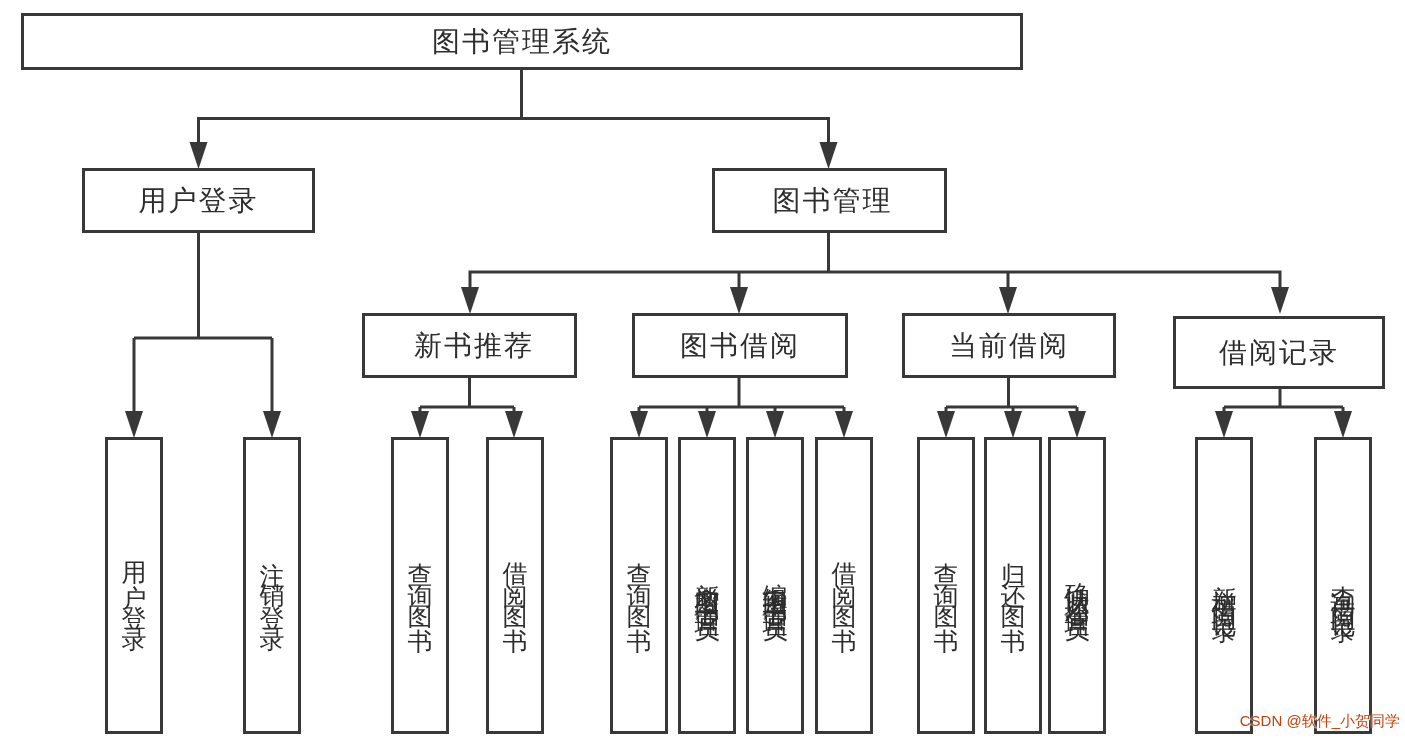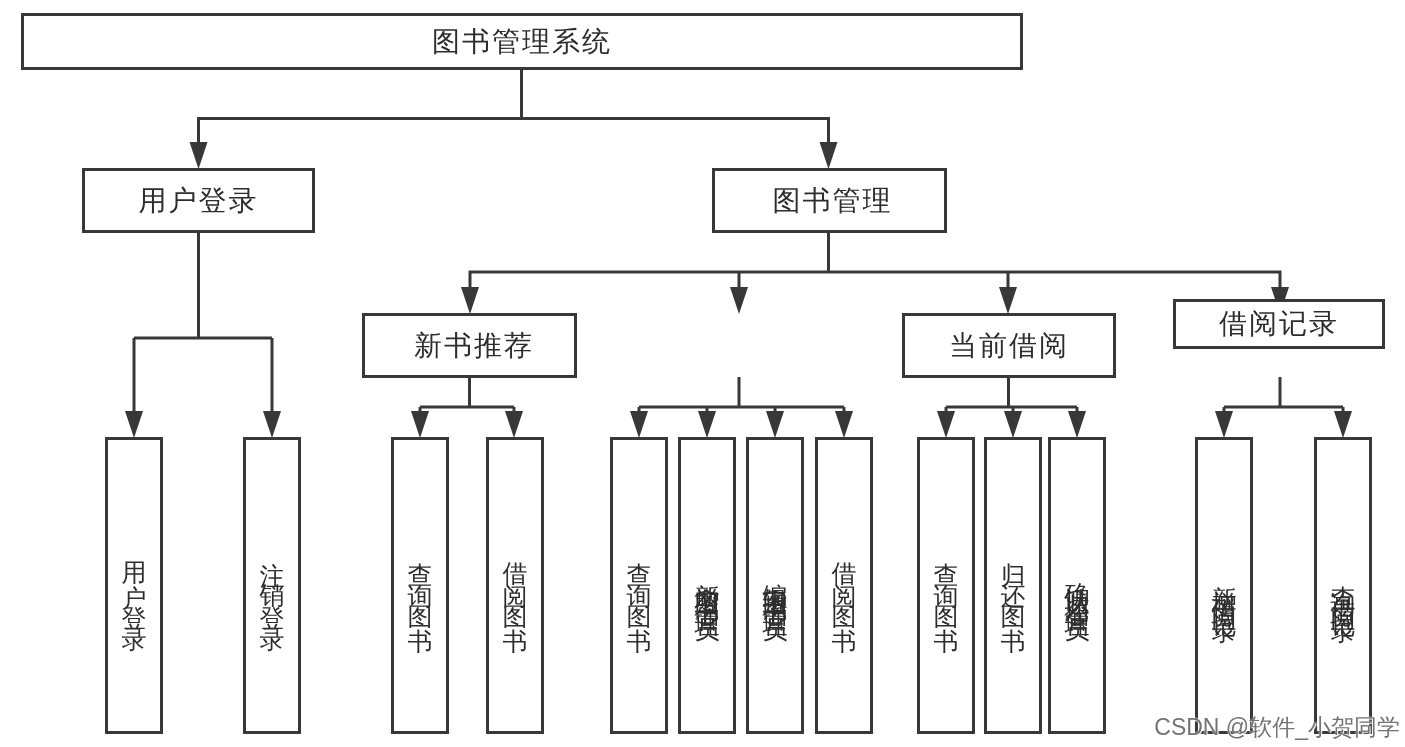--- a/index.html
+++ b/index.html
@@ -47,22 +47,22 @@
   .leaf span.long  { letter-spacing: 5px; }
   #connector-layer {
     position: absolute;
     left: 0;
     top: 0;
   }
   #watermark {
     position: absolute;
     top: 712px;
     right: 5px;
-    font-size: 23px;
-    color: #737373;
+    font-size: 15px;
+    color: #c2410c;
     text-shadow: 0 0 2px #ffffff, 1px 1px 1px #ffffff;
     white-space: nowrap;
     z-index: 5;
   }
 </style>
 </head>
 <body>
 
 <div id="canvas">
 
@@ -113,24 +113,27 @@
   <div class="node hnode" style="left:82px; top:168px; width:233px; height:65px;">
     <span>用户登录</span>
   </div>
   <div class="node hnode" style="left:712px; top:168px; width:235px; height:65px;padding-left:6px;">
     <span>图书管理</span>
   </div>
 
   <div class="node hnode" style="left:362px; top:313px; width:215px; height:65px;padding-left:9px;">
     <span>新书推荐</span>
   </div>
+  <div class="node hnode" style="left:632px; top:313px; width:216px; height:65px;">
+    <span>图书借阅</span>
+  </div>
   <div class="node hnode" style="left:902px; top:313px; width:214px; height:65px;text-align:right;">
     <span>当前借阅</span>
   </div>
-  <div class="node hnode" style="left:1173px; top:299px; width:212px; height:50px;">
+  <div class="node hnode" style="left:1173px; top:316px; width:212px; height:73px;">
     <span>借阅记录</span>
   </div>
 
   <div class="node leaf" style="left:105px;">
     <span class="short">用户登录</span>
   </div>
   <div class="node leaf" style="left:243px;">
     <span class="short">注销登录</span>
   </div>
   <div class="node leaf" style="left:391px;">

